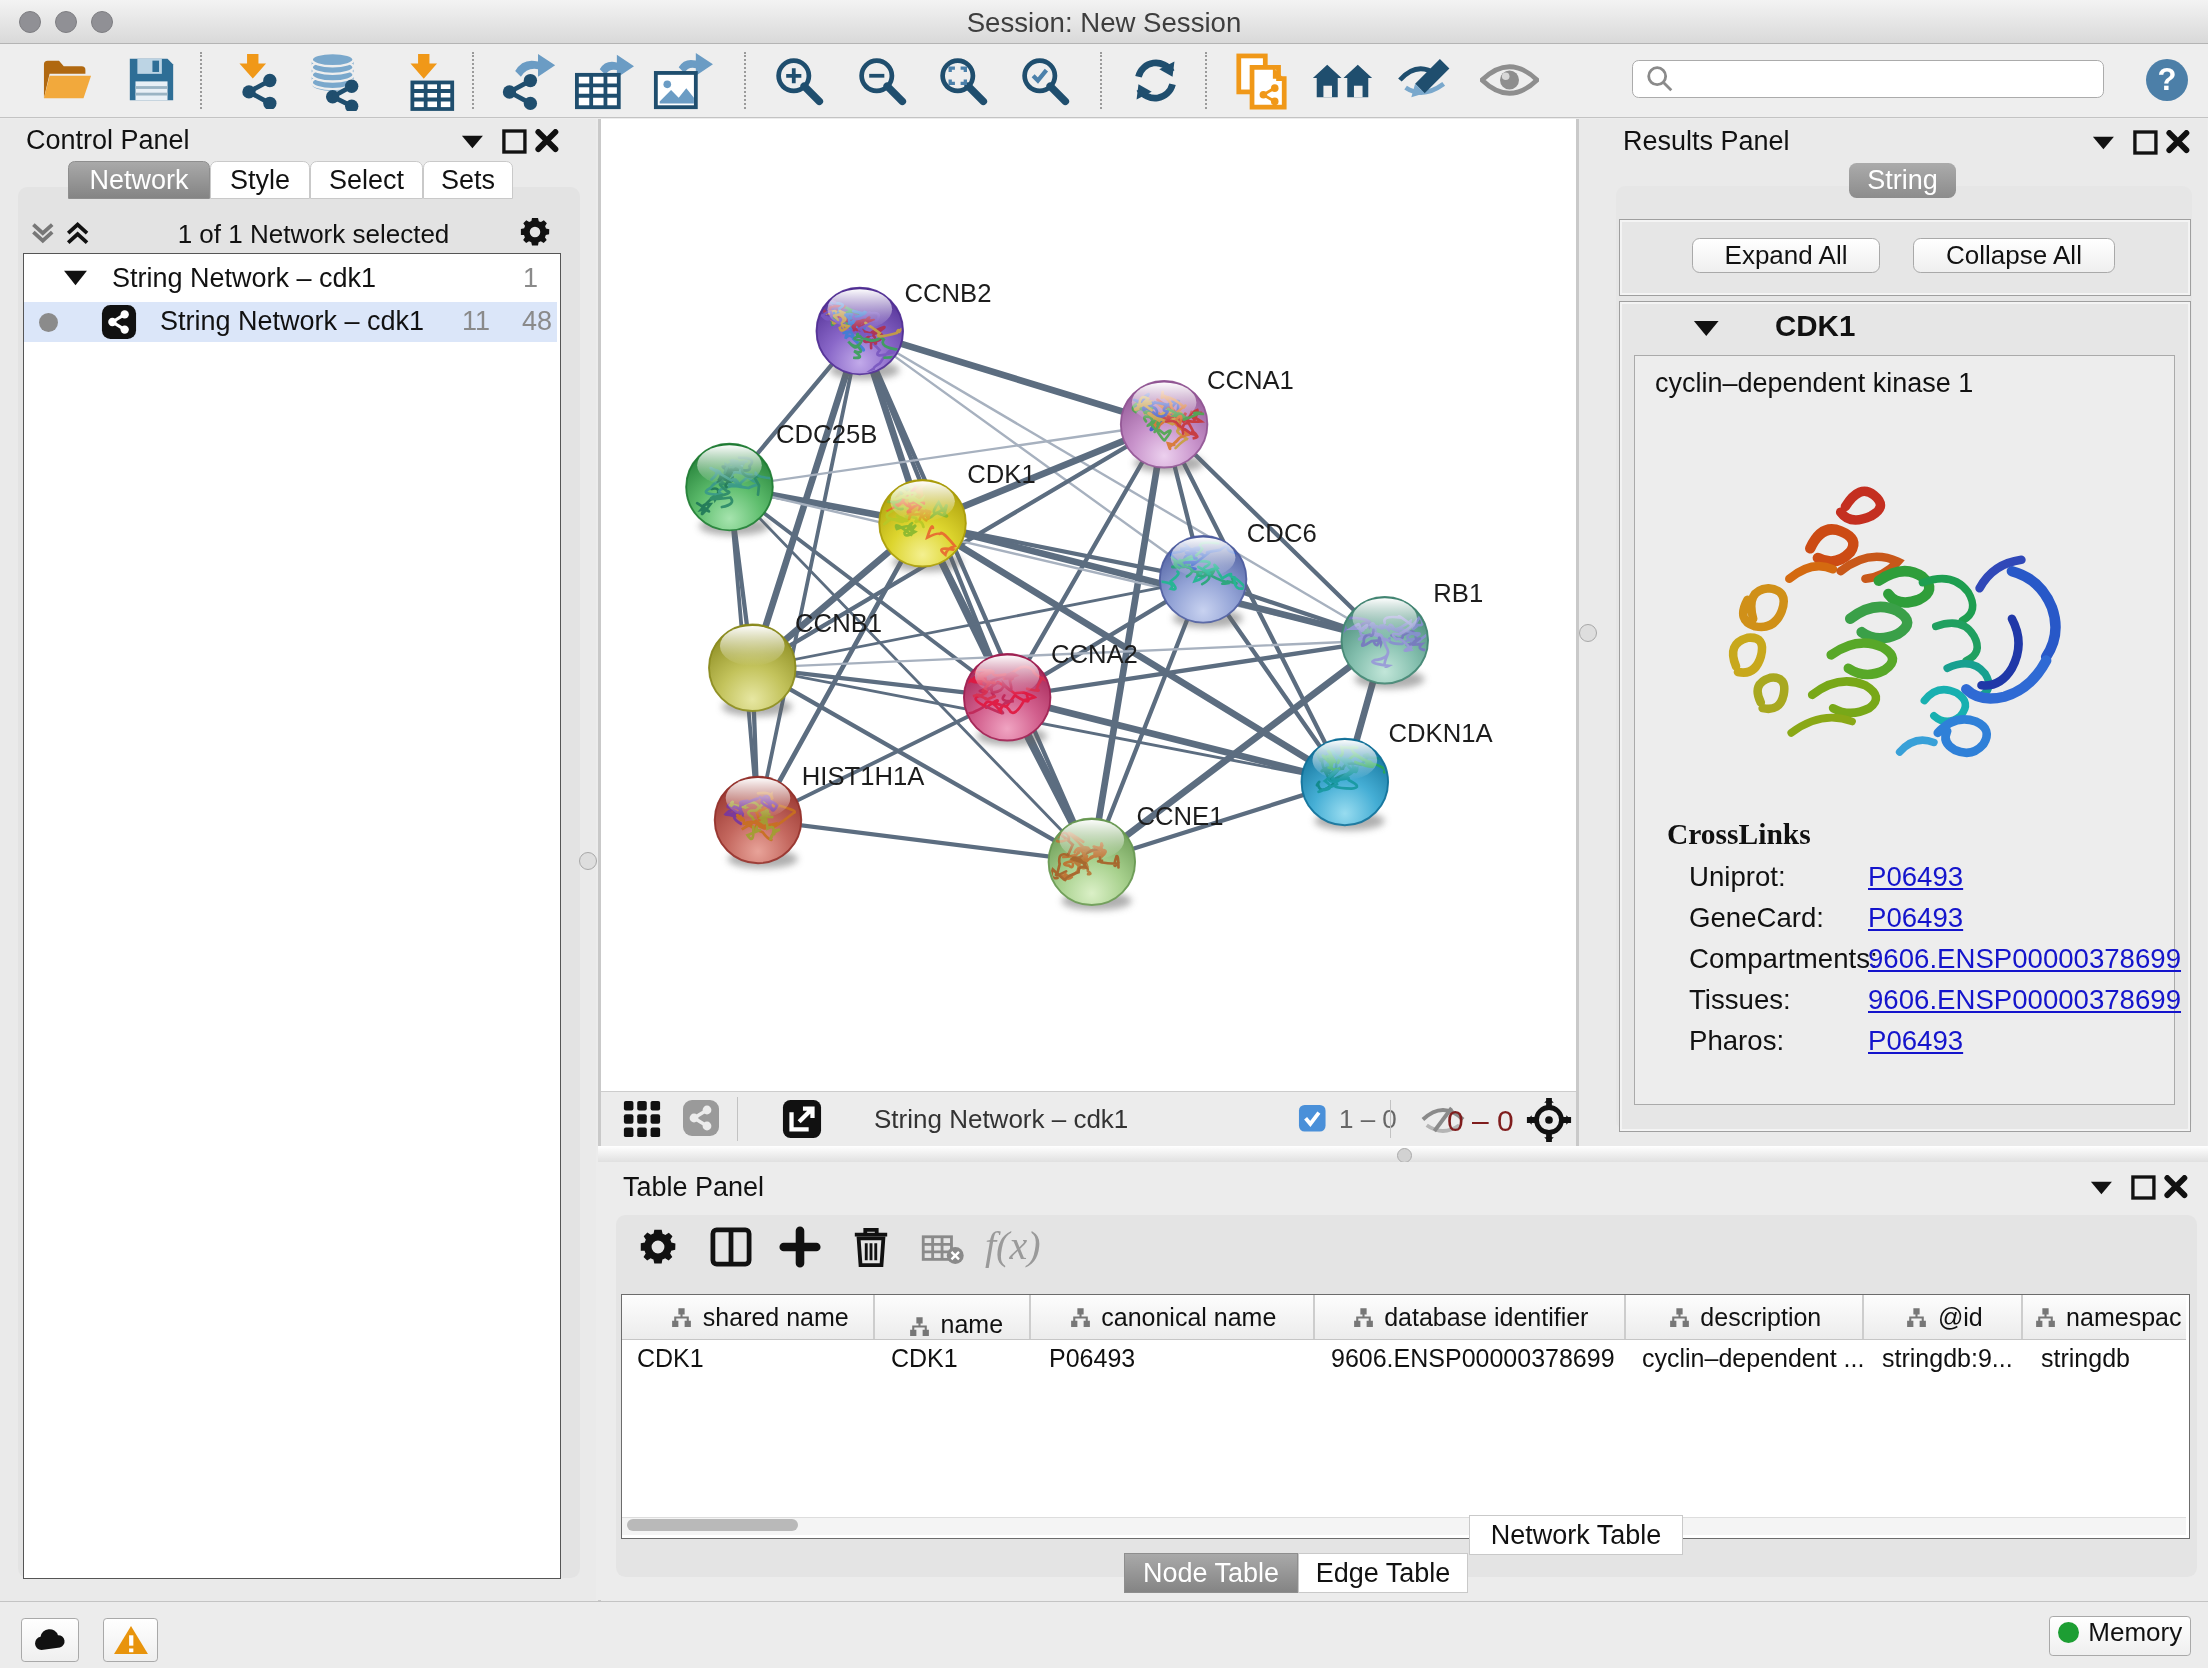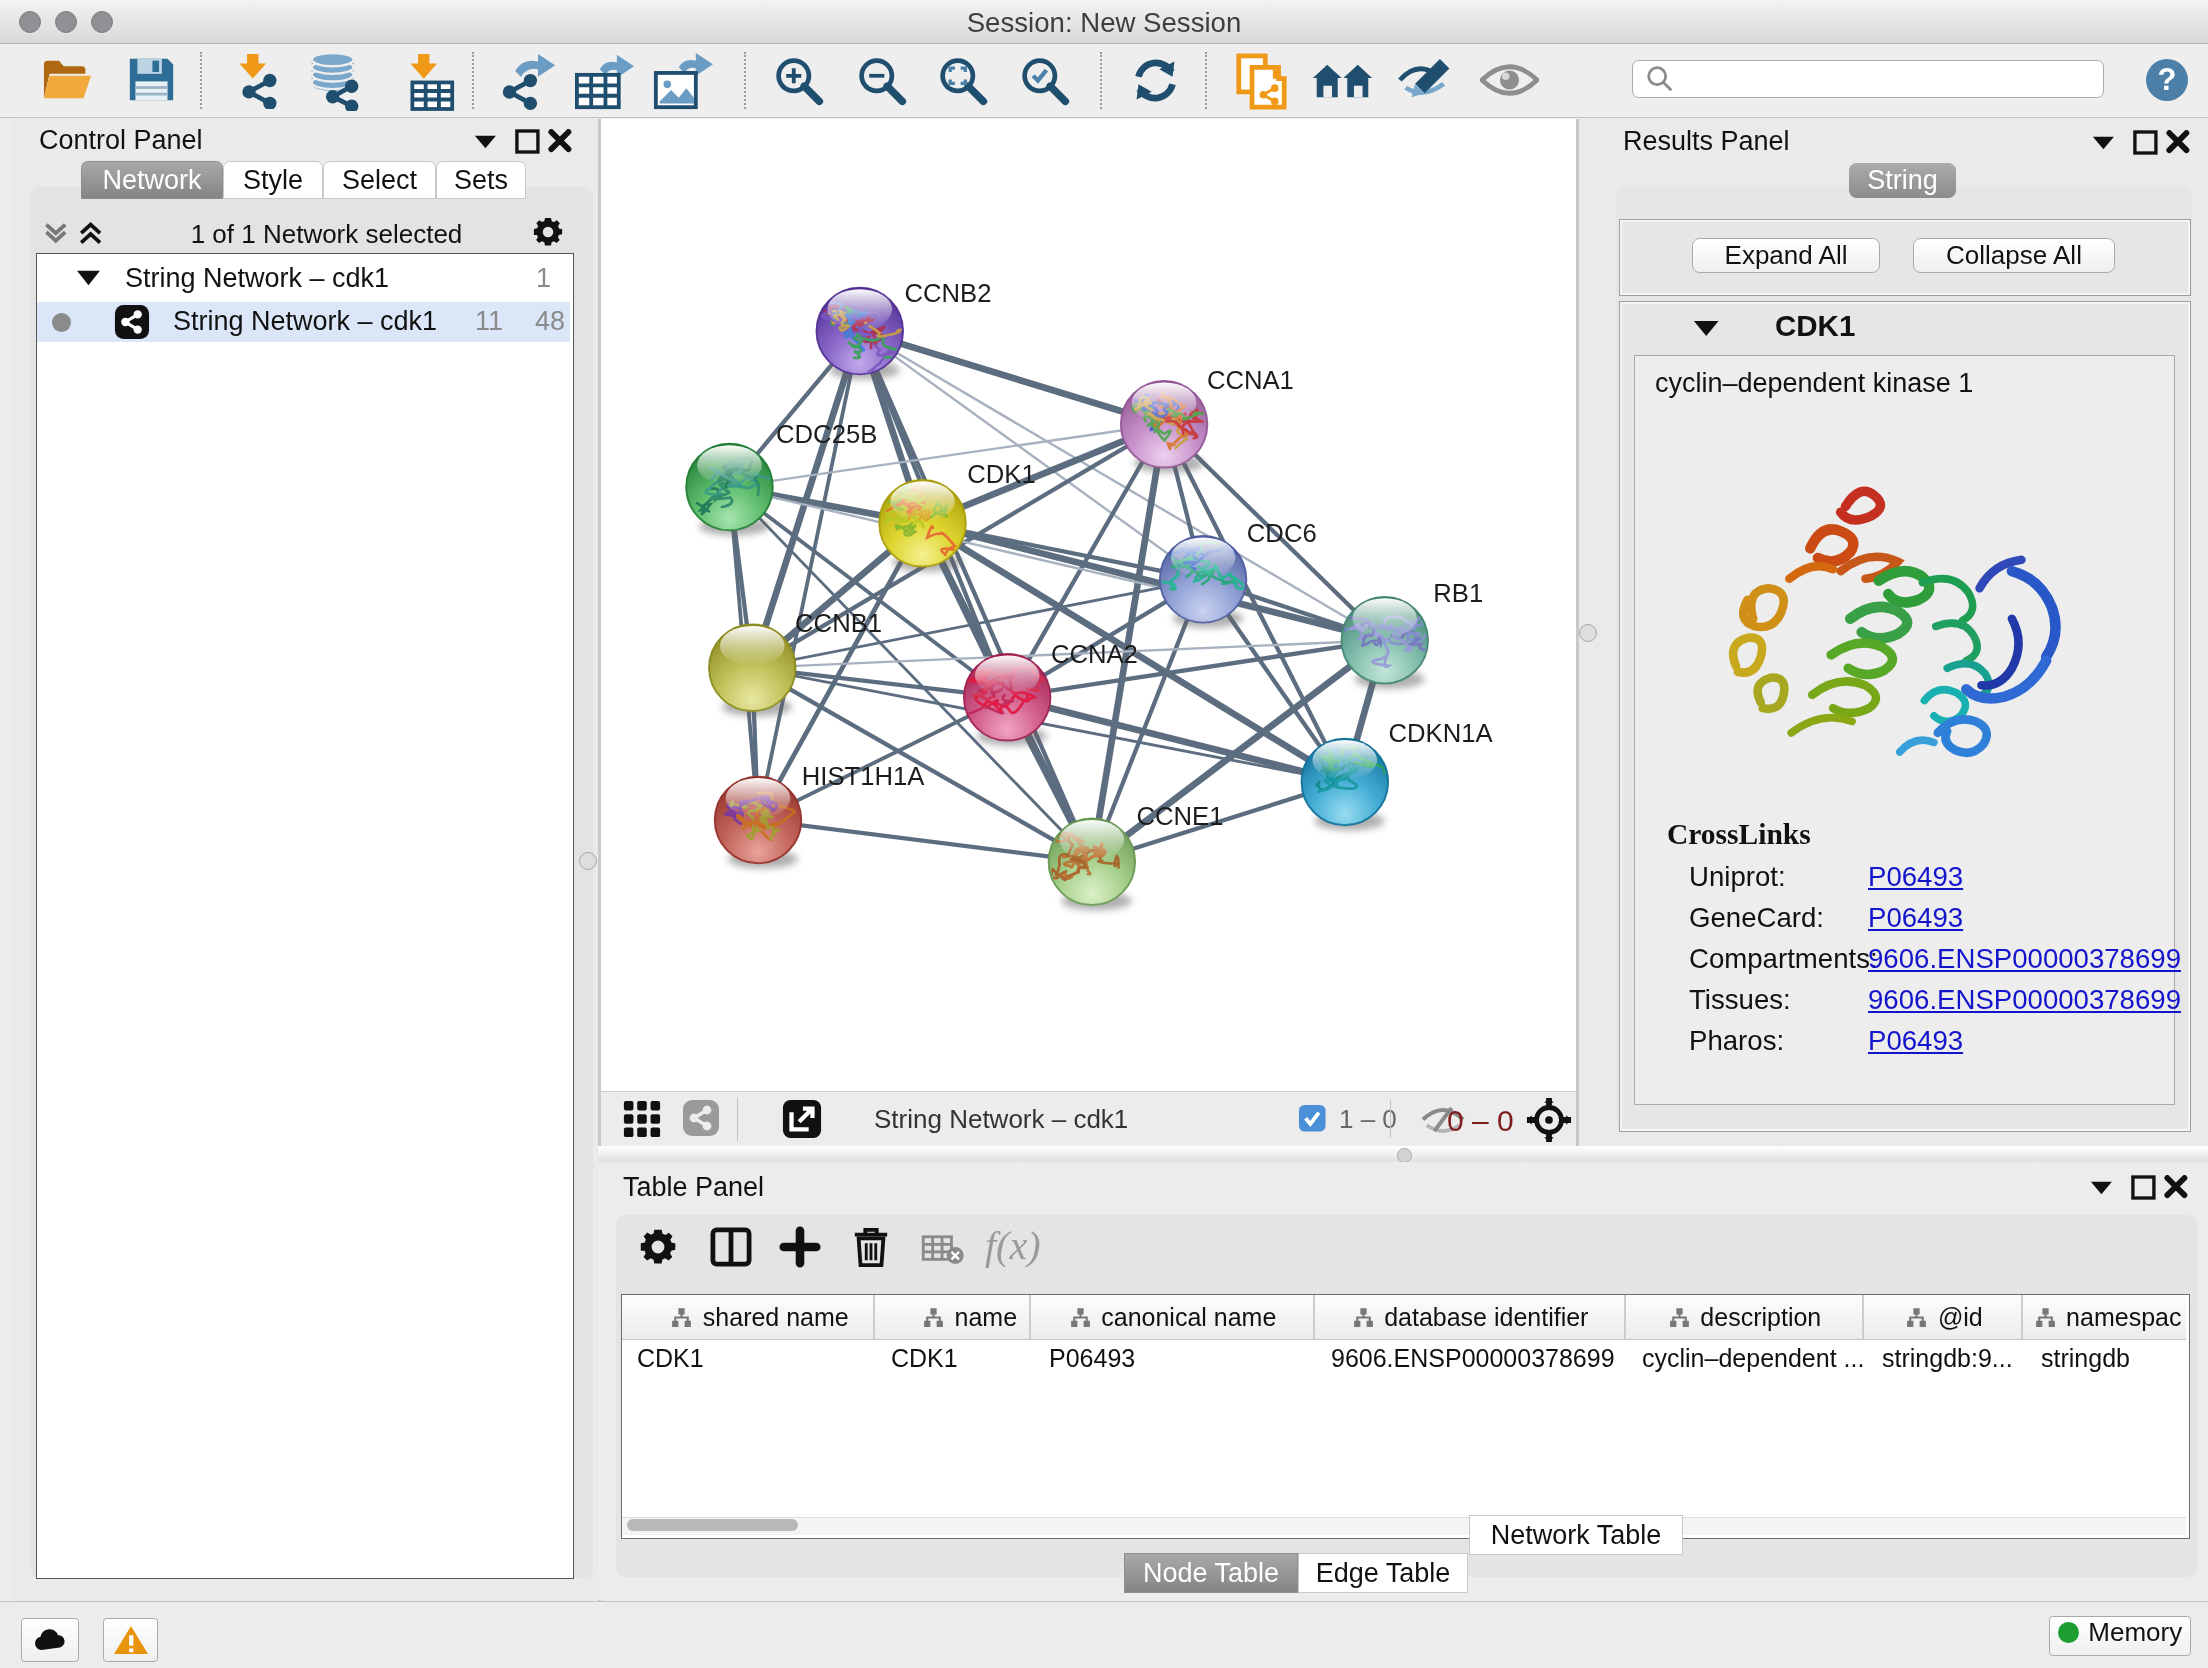--- a/index.html
+++ b/index.html
@@ -15,21 +15,21 @@
   #ttext{position:absolute;top:6.7px;left:0;width:2208px;text-align:center;
     font-size:27.6px;color:#3e3e3e;}
   
   #toolbar{left:0;top:44px;width:2208px;height:73px;background:#eeeeee;
     border-bottom:1.9px solid #c3c3c3;}
   .tsep{position:absolute;top:7.6px;height:57px;width:0;
     border-left:2.9px dotted #9a9a9a;}
   #searchbox{position:absolute;left:1632px;top:16px;width:470px;height:36px;
     background:#fff;border:1.9px solid #ababab;border-radius:6.7px;}
   
-  #controlpanel{left:13px;top:119px;width:596px;height:1482px;background:#eaeaea;}
+  #controlpanel{left:0;top:119px;width:596px;height:1482px;background:#eaeaea;}
   #vdiv1{left:598px;top:119px;width:2.9px;height:1482px;background:#c9c9c9;}
   #netcanvas{left:601px;top:119px;width:975px;height:972px;background:#ffffff;}
   #netstatus{left:601px;top:1091px;width:975px;height:55px;background:#ececec;
     border-top:1.9px solid #cdcdcd;}
   #vdiv2{left:1576px;top:119px;width:2.9px;height:1027px;background:#c9c9c9;}
   #resultspanel{left:1579px;top:119px;width:628px;height:1027px;background:#eaeaea;}
   #hstrip{left:598px;top:1146px;width:1610px;height:16px;
     background:linear-gradient(#ffffff,#e0e0e0);}
   #tablepanel{left:598px;top:1162px;width:1610px;height:438px;background:#ececec;}
   #statusbar{left:0;top:1601px;width:2208px;height:68px;background:#ececec;
@@ -819,21 +819,21 @@
   <div style="position:absolute;left:1002px;top:0;width:1.9px;height:44px;background:#cdcdcd;"></div>
   <div style="position:absolute;left:1240px;top:0;width:1.9px;height:44px;background:#cdcdcd;"></div>
   <div style="position:absolute;left:1399px;top:0;width:1.9px;height:44px;background:#cdcdcd;"></div>
 
   <div class="hcell" style="left:0px;width:274px;">
       <svg viewBox="0 0 24 24">
         <path d="M9 3h6v6h-2v2h6v4h2v6h-6v-6h2v-2H7v2h2v6H3v-6h2v-4h6V9H9z" fill="#777"></path>
       </svg>
       <span>shared name</span>
     </div>
-  <div class="hcell" style="left:267px;width:160px;">
+  <div class="hcell" style="left:253px;width:160px;align-items:flex-end;">
       <svg viewBox="0 0 24 24">
         <path d="M9 3h6v6h-2v2h6v4h2v6h-6v-6h2v-2H7v2h2v6H3v-6h2v-4h6V9H9z" fill="#777"></path>
       </svg>
       <span>name</span>
     </div>
   <div class="hcell" style="left:409px;width:282px;">
       <svg viewBox="0 0 24 24">
         <path d="M9 3h6v6h-2v2h6v4h2v6h-6v-6h2v-2H7v2h2v6H3v-6h2v-4h6V9H9z" fill="#777"></path>
       </svg>
       <span>canonical name</span>

